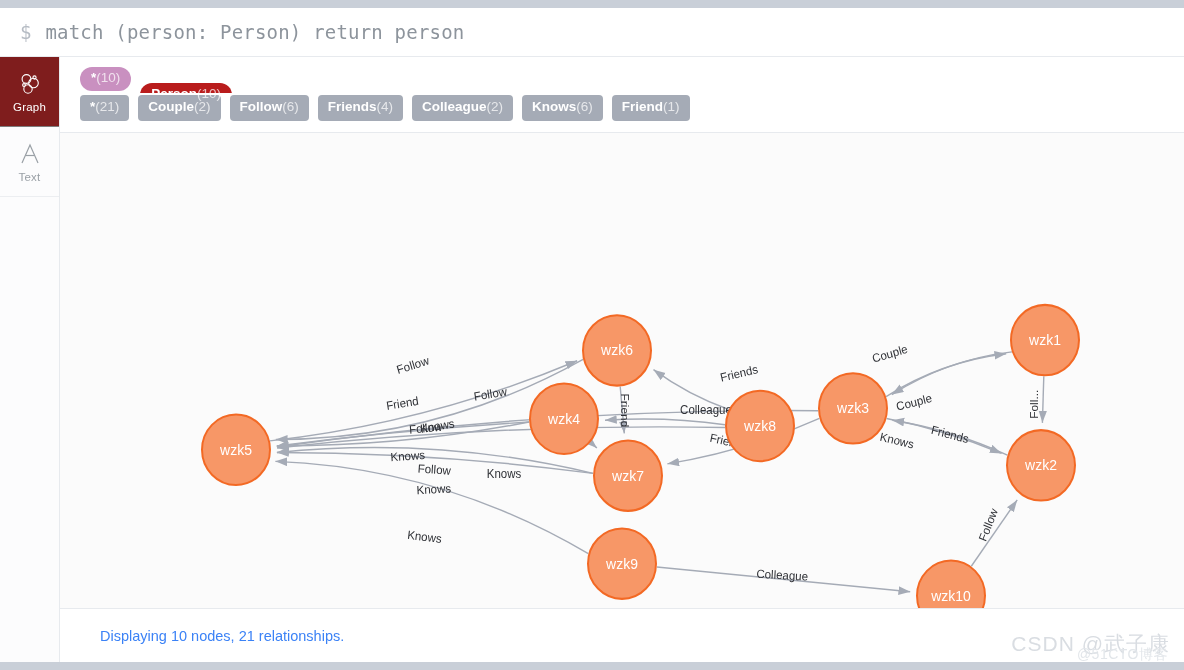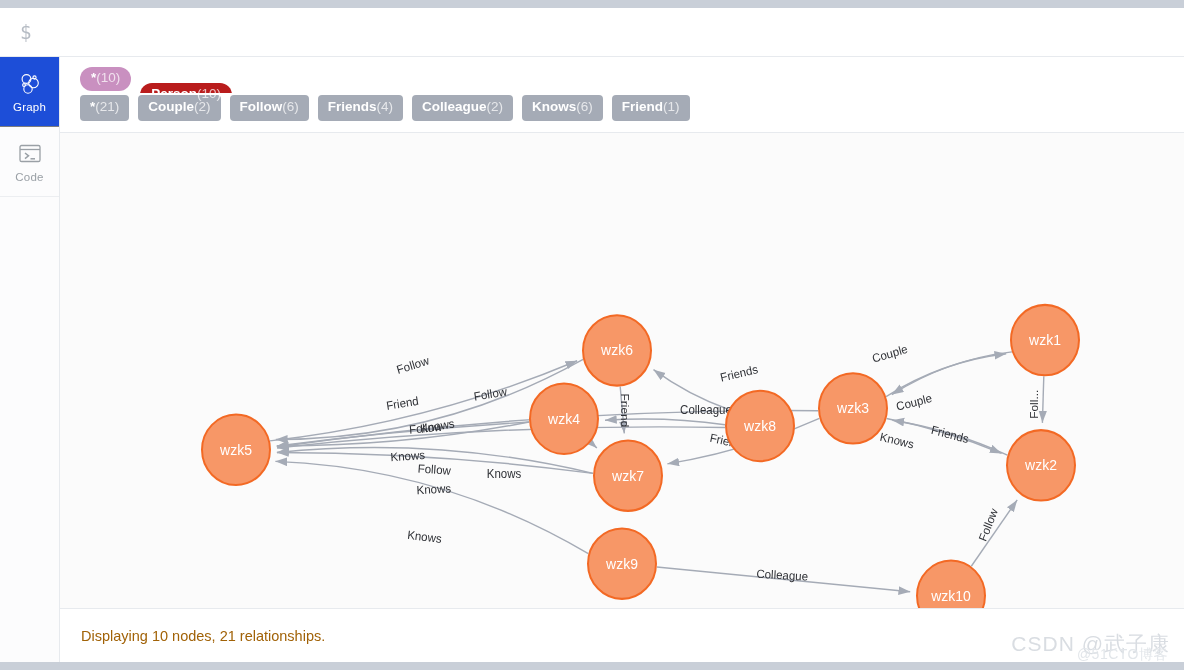--- a/index.html
+++ b/index.html
@@ -65,21 +65,21 @@
     border-bottom: 1px solid #eceef1;
     display: flex;
     flex-direction: column;
     align-items: center;
     justify-content: center;
     color: #9aa0a6;
     cursor: pointer;
     user-select: none;
   }
   .side-item.active {
-    background: #1d4ed8;
+    background: #7f1d1d;
     color: #ffffff;
     border-bottom-color: #7d7d7d;
   }
   .side-item .ico {
     height: 26px;
     display: flex;
     align-items: center;
     justify-content: center;
     margin-bottom: 4px;
   }
@@ -171,23 +171,23 @@
     left: 0; bottom: 0;
     width: 100%;
     height: 54px;
     background: #ffffff;
     border-top: 1px solid #e7eaee;
     display: flex;
     align-items: center;
     box-sizing: border-box;
   }
   .footer-text {
-    margin-left: 21px;
+    margin-left: 40px;
     font-size: 14.5px;
-    color: #a16207;
+    color: #3b82f6;
   }
   .watermark {
     position: absolute;
     right: 14px;
     bottom: 12px;
     font-size: 21px;
     color: #d9dde2;
     letter-spacing: 1px;
     user-select: none;
     pointer-events: none;
@@ -202,52 +202,51 @@
     letter-spacing: 0.5px;
   }
 </style>
 </head>
 <body>
 
 <div id="app">
 
   <div class="query-bar">
     <span class="query-prompt">$</span>
+    <span class="query-text">match (person: Person) return person</span>
   </div>
 
   <div class="body-wrap">
 
     <div class="sidebar">
 
       <div class="side-item active">
         <span class="ico">
           <svg width="24" height="24" viewBox="0 0 24 24" fill="none" stroke="currentColor" stroke-width="1.1">
             <circle cx="8.5" cy="7" r="4.4"></circle>
             <circle cx="15.5" cy="11" r="4.8"></circle>
             <circle cx="10" cy="17" r="4.2"></circle>
             <circle cx="16.5" cy="5.5" r="1.6"></circle>
             <circle cx="6" cy="13" r="1.4"></circle>
           </svg>
         </span>
         <span class="lbl">Graph</span>
       </div>
 
 
-
       <div class="side-item">
         <span class="ico">
-          <svg width="24" height="21" viewBox="0 0 24 21" fill="none" stroke="currentColor" stroke-width="1.3">
-            <rect x="2" y="2.5" width="20" height="16" rx="1.6"></rect>
-            <line x1="2" y1="6.5" x2="22" y2="6.5"></line>
-            <path d="M7 10 L10.5 12.8 L7 15.6" stroke-width="1.5"></path>
-            <line x1="12.5" y1="15.8" x2="17" y2="15.8" stroke-width="1.5"></line>
+          <svg width="24" height="24" viewBox="0 0 24 24" fill="none" stroke="currentColor" stroke-width="1.2">
+            <path d="M4 21 L12 3 L20 21"></path>
+            <line x1="7.6" y1="13.5" x2="16.4" y2="13.5"></line>
           </svg>
         </span>
-        <span class="lbl">Code</span>
-      </div>
+        <span class="lbl">Text</span>
+      </div>
+
 
     </div>
 
     <div class="main">
 
       <div class="legend-row labels">
         <span class="pill" style="background:#c990c0;">
           <span class="nm">*</span><span class="cnt">(10)</span>
         </span>
         <span class="pill" style="background:#b91c1c;margin-top:32px;">

